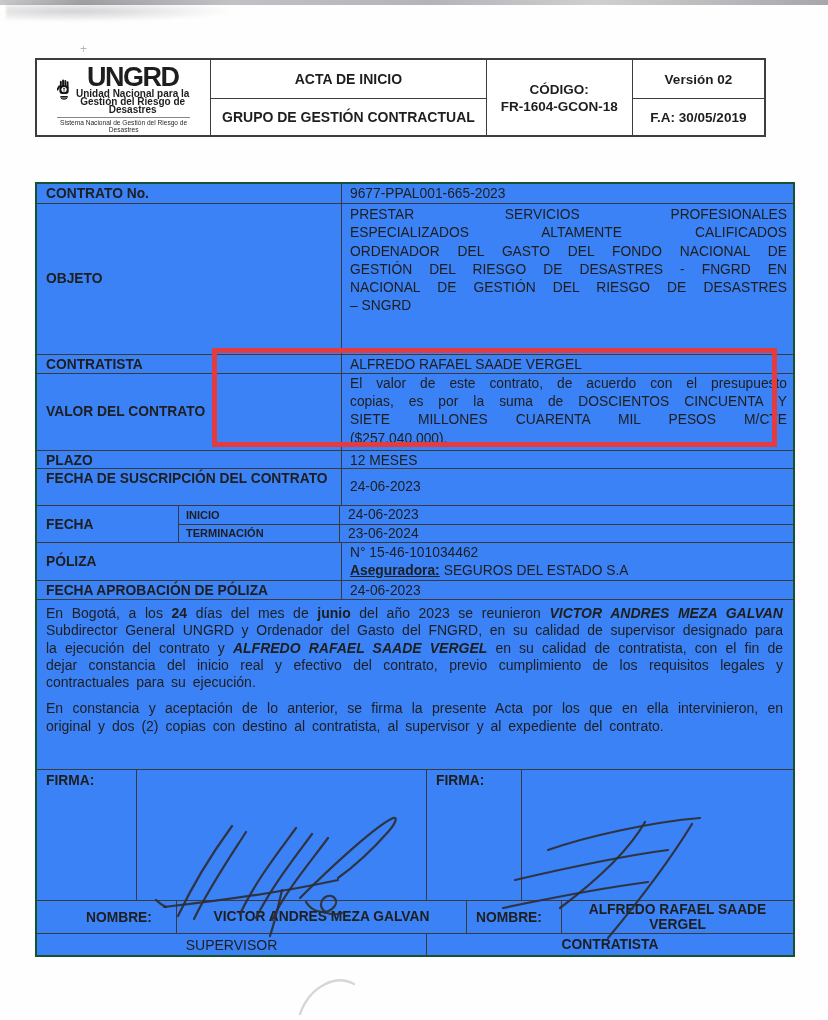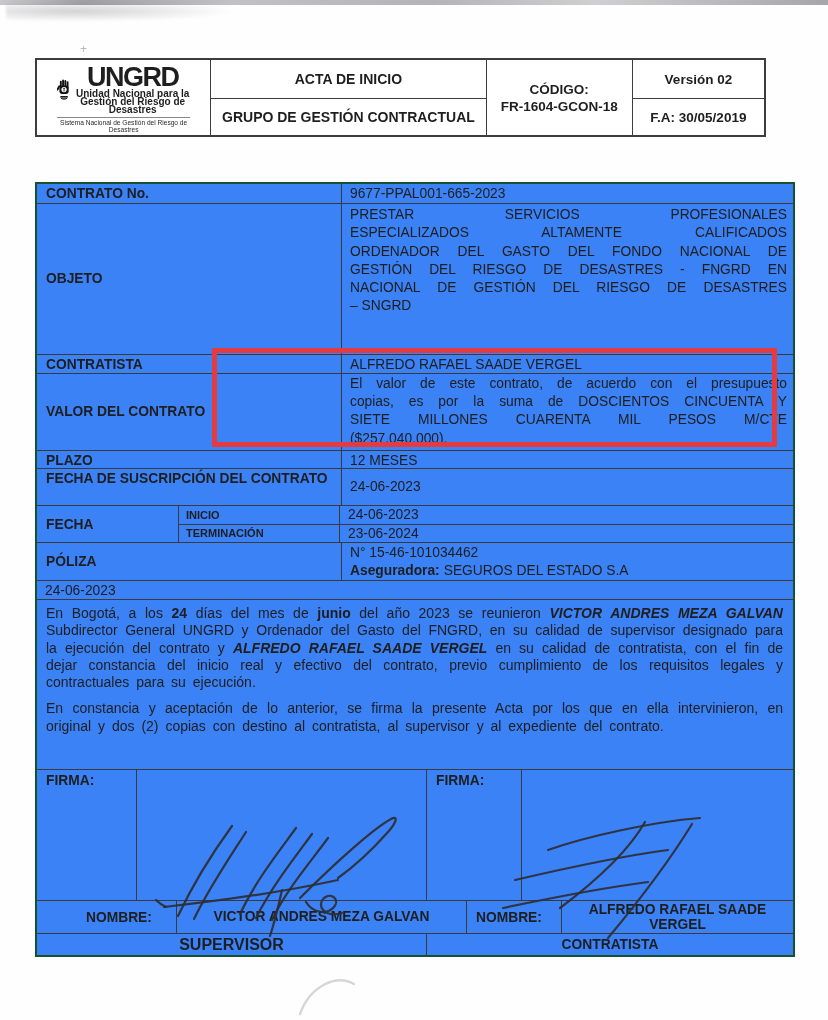--- a/index.html
+++ b/index.html
@@ -47,21 +47,21 @@
        padding:1px 6px 1px 9px;font-size:13.8px;line-height:17.6px;}
   .val{flex:1;padding:1px 6px 1px 8px;font-size:13.8px;line-height:17.6px;}
   .vcenter{display:flex;flex-direction:column;justify-content:center;}
   .r-contrato{height:19px;} .r-contratista{height:19px;} .r-plazo{height:18px;}
   .r-objeto{height:151px;} .r-valor{height:77px;} .r-susc{height:37px;}
   .r-poliza{height:38px;} .r-aprob{height:19px;}
   .jline{text-align:justify;text-align-last:justify;line-height:18.3px;}
   .jline.last{text-align-last:left;}
   .r-objeto .val{padding-top:2px;}
   .r-valor .jline{line-height:18.2px;}
-  .asegline b{margin-right:4px;}
+  .asegline b{margin-right:4px;text-decoration:underline;}
 
   .fecha-row{height:37px;}
   .fecha-lbl{width:142px;border-right:1.5px solid #3a3a3a;font-weight:700;font-size:13.8px;
              display:flex;align-items:center;padding-left:9px;}
   .fecha-right{flex:1;display:flex;flex-direction:column;}
   .fecha-sub{display:flex;flex:1;}
   .fecha-sub + .fecha-sub{border-top:1.5px solid #3a3a3a;}
   .sub-lbl{width:161px;border-right:1.5px solid #3a3a3a;font-weight:700;font-size:11px;
            display:flex;align-items:center;padding-left:7px;}
   .sub-val{flex:1;font-size:13.8px;display:flex;align-items:center;padding-left:8px;}
@@ -81,21 +81,21 @@
 
   .nom-row{height:33px;padding-left:40px;}
   .nom-lbl{width:100px;border-right:1.5px solid #3a3a3a;font-weight:700;font-size:13.8px;
            display:flex;align-items:center;padding-left:9px;}
   .half-r .nom-lbl{width:95px;}
   .nom-val{flex:1;display:flex;align-items:center;justify-content:center;text-align:center;
            font-weight:700;font-size:13.8px;line-height:15.5px;padding:0 4px;}
 
   .role-row{height:22px;}
   .role-l{width:390px;border-right:1.5px solid #3a3a3a;display:flex;align-items:center;justify-content:center;
-          font-weight:700;font-size:16px;}
+          font-weight:400;font-size:14px;}
   .role-r{flex:1;display:flex;align-items:center;justify-content:center;font-weight:700;font-size:13.8px;}
 
   
   .redbox{position:absolute;left:212px;top:348px;width:565px;height:99px;
           border:5px solid #e63b3e;box-sizing:border-box;z-index:6;pointer-events:none;}
 
   
   .sig-svg{position:absolute;z-index:5;pointer-events:none;}
   #sig-sup{left:148px;top:806px;}
   #sig-con{left:492px;top:798px;}
@@ -209,20 +209,21 @@
 
     <div class="row r-poliza">
       <div class="lbl vcenter">PÓLIZA</div>
       <div class="val vcenter">
         <div>N° 15-46-101034462</div>
         <div class="asegline"><b>Aseguradora:</b><span>SEGUROS DEL ESTADO S.A</span></div>
       </div>
     </div>
 
     <div class="row r-aprob">
+      <div class="lbl">FECHA APROBACIÓN DE PÓLIZA</div>
       <div class="val">24-06-2023</div>
     </div>
 
     <div class="row para-block">
       <p class="para"><span>En Bogotá, a los </span><span class="bseg">24</span><span> días del mes de </span><span class="bseg">junio</span><span> del año 2023 se reunieron </span><span class="biseg">VICTOR ANDRES MEZA GALVAN</span><span> Subdirector General UNGRD y Ordenador del Gasto del FNGRD, en su calidad de supervisor designado para la ejecución del contrato y </span><span class="biseg">ALFREDO RAFAEL SAADE VERGEL</span><span> en su calidad de contratista, con el fin de dejar constancia del inicio real y efectivo del contrato, previo cumplimiento de los requisitos legales y contractuales para su ejecución.</span></p>
       <p class="para">En constancia y aceptación de lo anterior, se firma la presente Acta por los que en ella intervinieron, en original y dos (2) copias con destino al contratista, al supervisor y al expediente del contrato.</p>
     </div>
 
     <div class="row sig-row">
       <div class="half-l">

